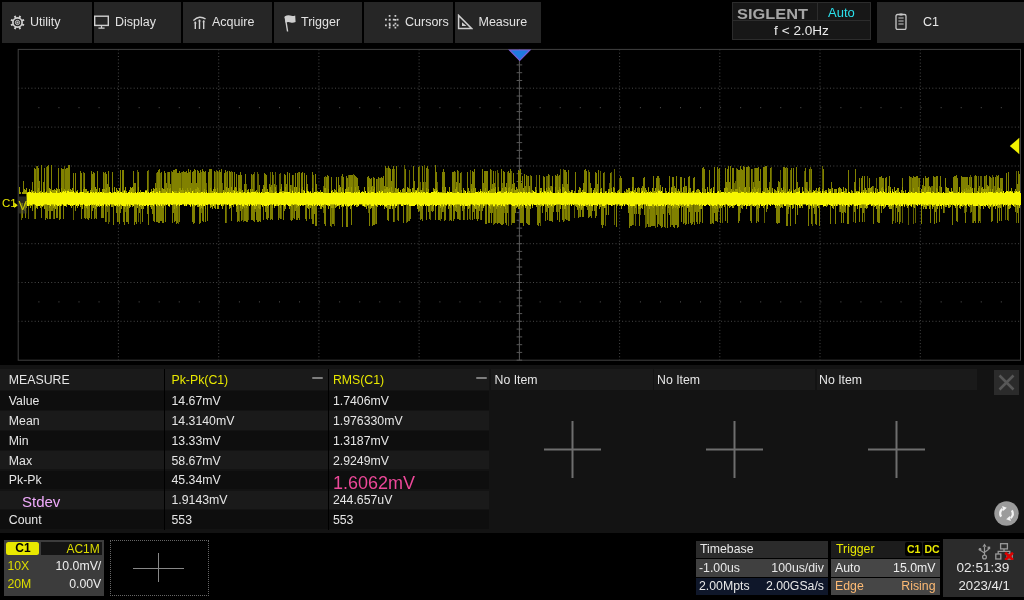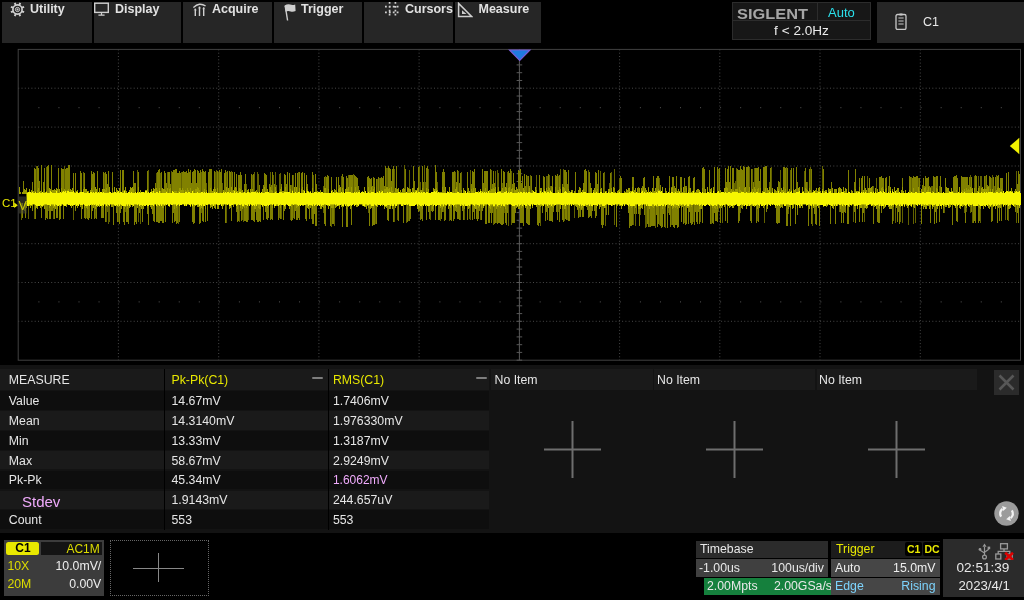--- a/index.html
+++ b/index.html
@@ -1,18 +1,18 @@
 <!DOCTYPE html>
 <html><head><meta charset="utf-8"><style>
 * { margin:0; padding:0; box-sizing:content-box; }
 html,body { width:1024px; height:600px; background:#000; overflow:hidden;
   font-family:"Liberation Sans", sans-serif; -webkit-font-smoothing:antialiased; }
 #scr { position:relative; width:1024px; height:600px; will-change:transform; }
 .mi { position:absolute; top:1.5px; height:41px; background:#262626; display:flex;
-  gap:7px; color:#e2e2e2; font-size:12.5px; box-sizing:border-box;font-weight:bold; }
+  align-items:center; gap:7px; color:#e2e2e2; font-size:12.5px; box-sizing:border-box; }
 .mi svg { flex:0 0 auto; }
 </style></head><body>
 <div id="scr">
 <div class="mi" style="left:2px;width:90px;padding-left:8px;gap:5px">
       <svg width="15" height="15" viewBox="0 0 15 15">
         <g stroke="#cfcfcf" fill="none">
           <circle cx="7.5" cy="7.5" r="4.6" stroke-width="1.7"></circle>
           <circle cx="7.5" cy="7.5" r="2.1" stroke-width="1"></circle>
           <g stroke-width="1.9">
             <line x1="11.84" y1="9.30" x2="14.06" y2="10.22"></line>
@@ -150,21 +150,21 @@
     <div style="position:absolute;left:171.5px;top:413.82500000000005px;font-size:12.3px;color:#e6e6e6;white-space:pre">14.3140mV</div>
     <div style="position:absolute;left:332.9px;top:413.82500000000005px;font-size:12.3px;color:#e6e6e6;white-space:pre">1.976330mV</div>
     <div style="position:absolute;left:8.8px;top:433.675px;font-size:12.3px;color:#e6e6e6;white-space:pre">Min</div>
     <div style="position:absolute;left:171.5px;top:433.675px;font-size:12.3px;color:#e6e6e6;white-space:pre">13.33mV</div>
     <div style="position:absolute;left:332.9px;top:433.675px;font-size:12.3px;color:#e6e6e6;white-space:pre">1.3187mV</div>
     <div style="position:absolute;left:8.8px;top:453.52500000000003px;font-size:12.3px;color:#e6e6e6;white-space:pre">Max</div>
     <div style="position:absolute;left:171.5px;top:453.52500000000003px;font-size:12.3px;color:#e6e6e6;white-space:pre">58.67mV</div>
     <div style="position:absolute;left:332.9px;top:453.52500000000003px;font-size:12.3px;color:#e6e6e6;white-space:pre">2.9249mV</div>
     <div style="position:absolute;left:8.8px;top:473.37500000000006px;font-size:12.3px;color:#e6e6e6;white-space:pre">Pk-Pk</div>
     <div style="position:absolute;left:171.5px;top:473.37500000000006px;font-size:12.3px;color:#e6e6e6;white-space:pre">45.34mV</div>
-    <div style="position:absolute;left:332.9px;top:473.37500000000006px;font-size:12px;color:#f0abfc;white-space:pre">1.6062mV</div>
+    <div style="position:absolute;left:332.9px;top:473.37500000000006px;font-size:18px;color:#ec4899;white-space:pre">1.6062mV</div>
     <div style="position:absolute;left:22px;top:493.225px;font-size:15px;color:#f0abfc;white-space:pre">Stdev</div>
     <div style="position:absolute;left:171.5px;top:493.225px;font-size:12.3px;color:#e6e6e6;white-space:pre">1.9143mV</div>
     <div style="position:absolute;left:332.9px;top:493.225px;font-size:12.3px;color:#e6e6e6;white-space:pre">244.657uV</div>
     <div style="position:absolute;left:8.8px;top:513.075px;font-size:12.3px;color:#e6e6e6;white-space:pre">Count</div>
     <div style="position:absolute;left:171.5px;top:513.075px;font-size:12.3px;color:#e6e6e6;white-space:pre">553</div>
     <div style="position:absolute;left:332.9px;top:513.075px;font-size:12.3px;color:#e6e6e6;white-space:pre">553</div>
     <div style="position:absolute;left:494.5px;top:372.8px;font-size:12.3px;color:#e6e6e6;white-space:pre">No Item</div>
     <div style="position:absolute;left:657px;top:372.8px;font-size:12.3px;color:#e6e6e6;white-space:pre">No Item</div>
     <div style="position:absolute;left:819px;top:372.8px;font-size:12.3px;color:#e6e6e6;white-space:pre">No Item</div>
     <div style="position:absolute;left:311.5px;top:376.8px;width:11px;height:2.6px;background:#7d7d7d;border-radius:1px"></div>
@@ -204,36 +204,36 @@
       <path d="M0 15.5h51M25.5 0v29" stroke="#888" stroke-width="1"></path>
     </svg>
     <div style="position:absolute;left:696px;top:540.5px;width:132px;height:54px">
 <div style="position:absolute;left:0;top:0;width:100%;height:17.5px;background:#2b2b2b;color:#e8e8e8;font-size:12.3px">
         <span style="position:absolute;left:4px;top:1.5px">Timebase</span>
       </div>
 <div style="position:absolute;left:0;top:18.5px;width:100%;height:17.5px;background:#404040;color:#e8e8e8;font-size:12.3px">
         <span style="position:absolute;left:3px;top:1.5px">-1.00us</span>
         <span style="position:absolute;right:4px;top:1.5px">100us/div</span>
       </div>
-<div style="position:absolute;left:8px;top:37px;width:100%;height:17px;background:#15803d;color:#e8e8e8;font-size:12.3px">
+<div style="position:absolute;left:0;top:37px;width:100%;height:17px;background:#0f172a;color:#e8e8e8;font-size:12.3px">
         <span style="position:absolute;left:3px;top:1px">2.00Mpts</span>
         <span style="position:absolute;right:4px;top:1px">2.00GSa/s</span>
       </div>
 </div>
     <div style="position:absolute;left:831px;top:540.5px;width:108.5px;height:54px">
 <div style="position:absolute;left:0;top:0;width:100%;height:17.5px;background:#1c1c1c;font-size:12.3px">
         <span style="position:absolute;left:5px;top:1.5px;color:#e8e800">Trigger</span>
 <span style="position:absolute;left:74px;top:1.5px;background:#000;color:#e8e800;font-size:10.5px;font-weight:bold;border-radius:2px;padding:1px 2px">C1</span>
 <span style="position:absolute;left:91.5px;top:1.5px;background:#000;color:#e8e800;font-size:10.5px;font-weight:bold;border-radius:2px;padding:1px 2px">DC</span>
       </div>
 <div style="position:absolute;left:0;top:18.5px;width:100%;height:17.5px;background:#464646;color:#efefef;font-size:12.3px">
         <span style="position:absolute;left:4px;top:1.5px">Auto</span>
         <span style="position:absolute;right:4px;top:1.5px">15.0mV</span>
       </div>
-<div style="position:absolute;left:0;top:37px;width:100%;height:17px;background:#464646;color:#7dd3fc;font-size:12.3px">
+<div style="position:absolute;left:0;top:37px;width:100%;height:17px;background:#464646;color:#fdba74;font-size:12.3px">
         <span style="position:absolute;left:4px;top:1px">Edge</span>
         <span style="position:absolute;right:4px;top:1px">Rising</span>
       </div>
 </div>
     <div style="position:absolute;left:943px;top:539px;width:81px;height:58px;background:#2b2b2b">
 <div style="position:absolute;left:35px;top:3.5px"><svg width="13" height="17" viewBox="0 0 13 17">
           <g stroke="#999" fill="none" stroke-width="1.2">
             <path d="M6.5 4 V12.5"></path>
             <path d="M2.2 7.2 L6.5 10 M10.8 6.2 L6.5 9.2"></path>
           </g>

